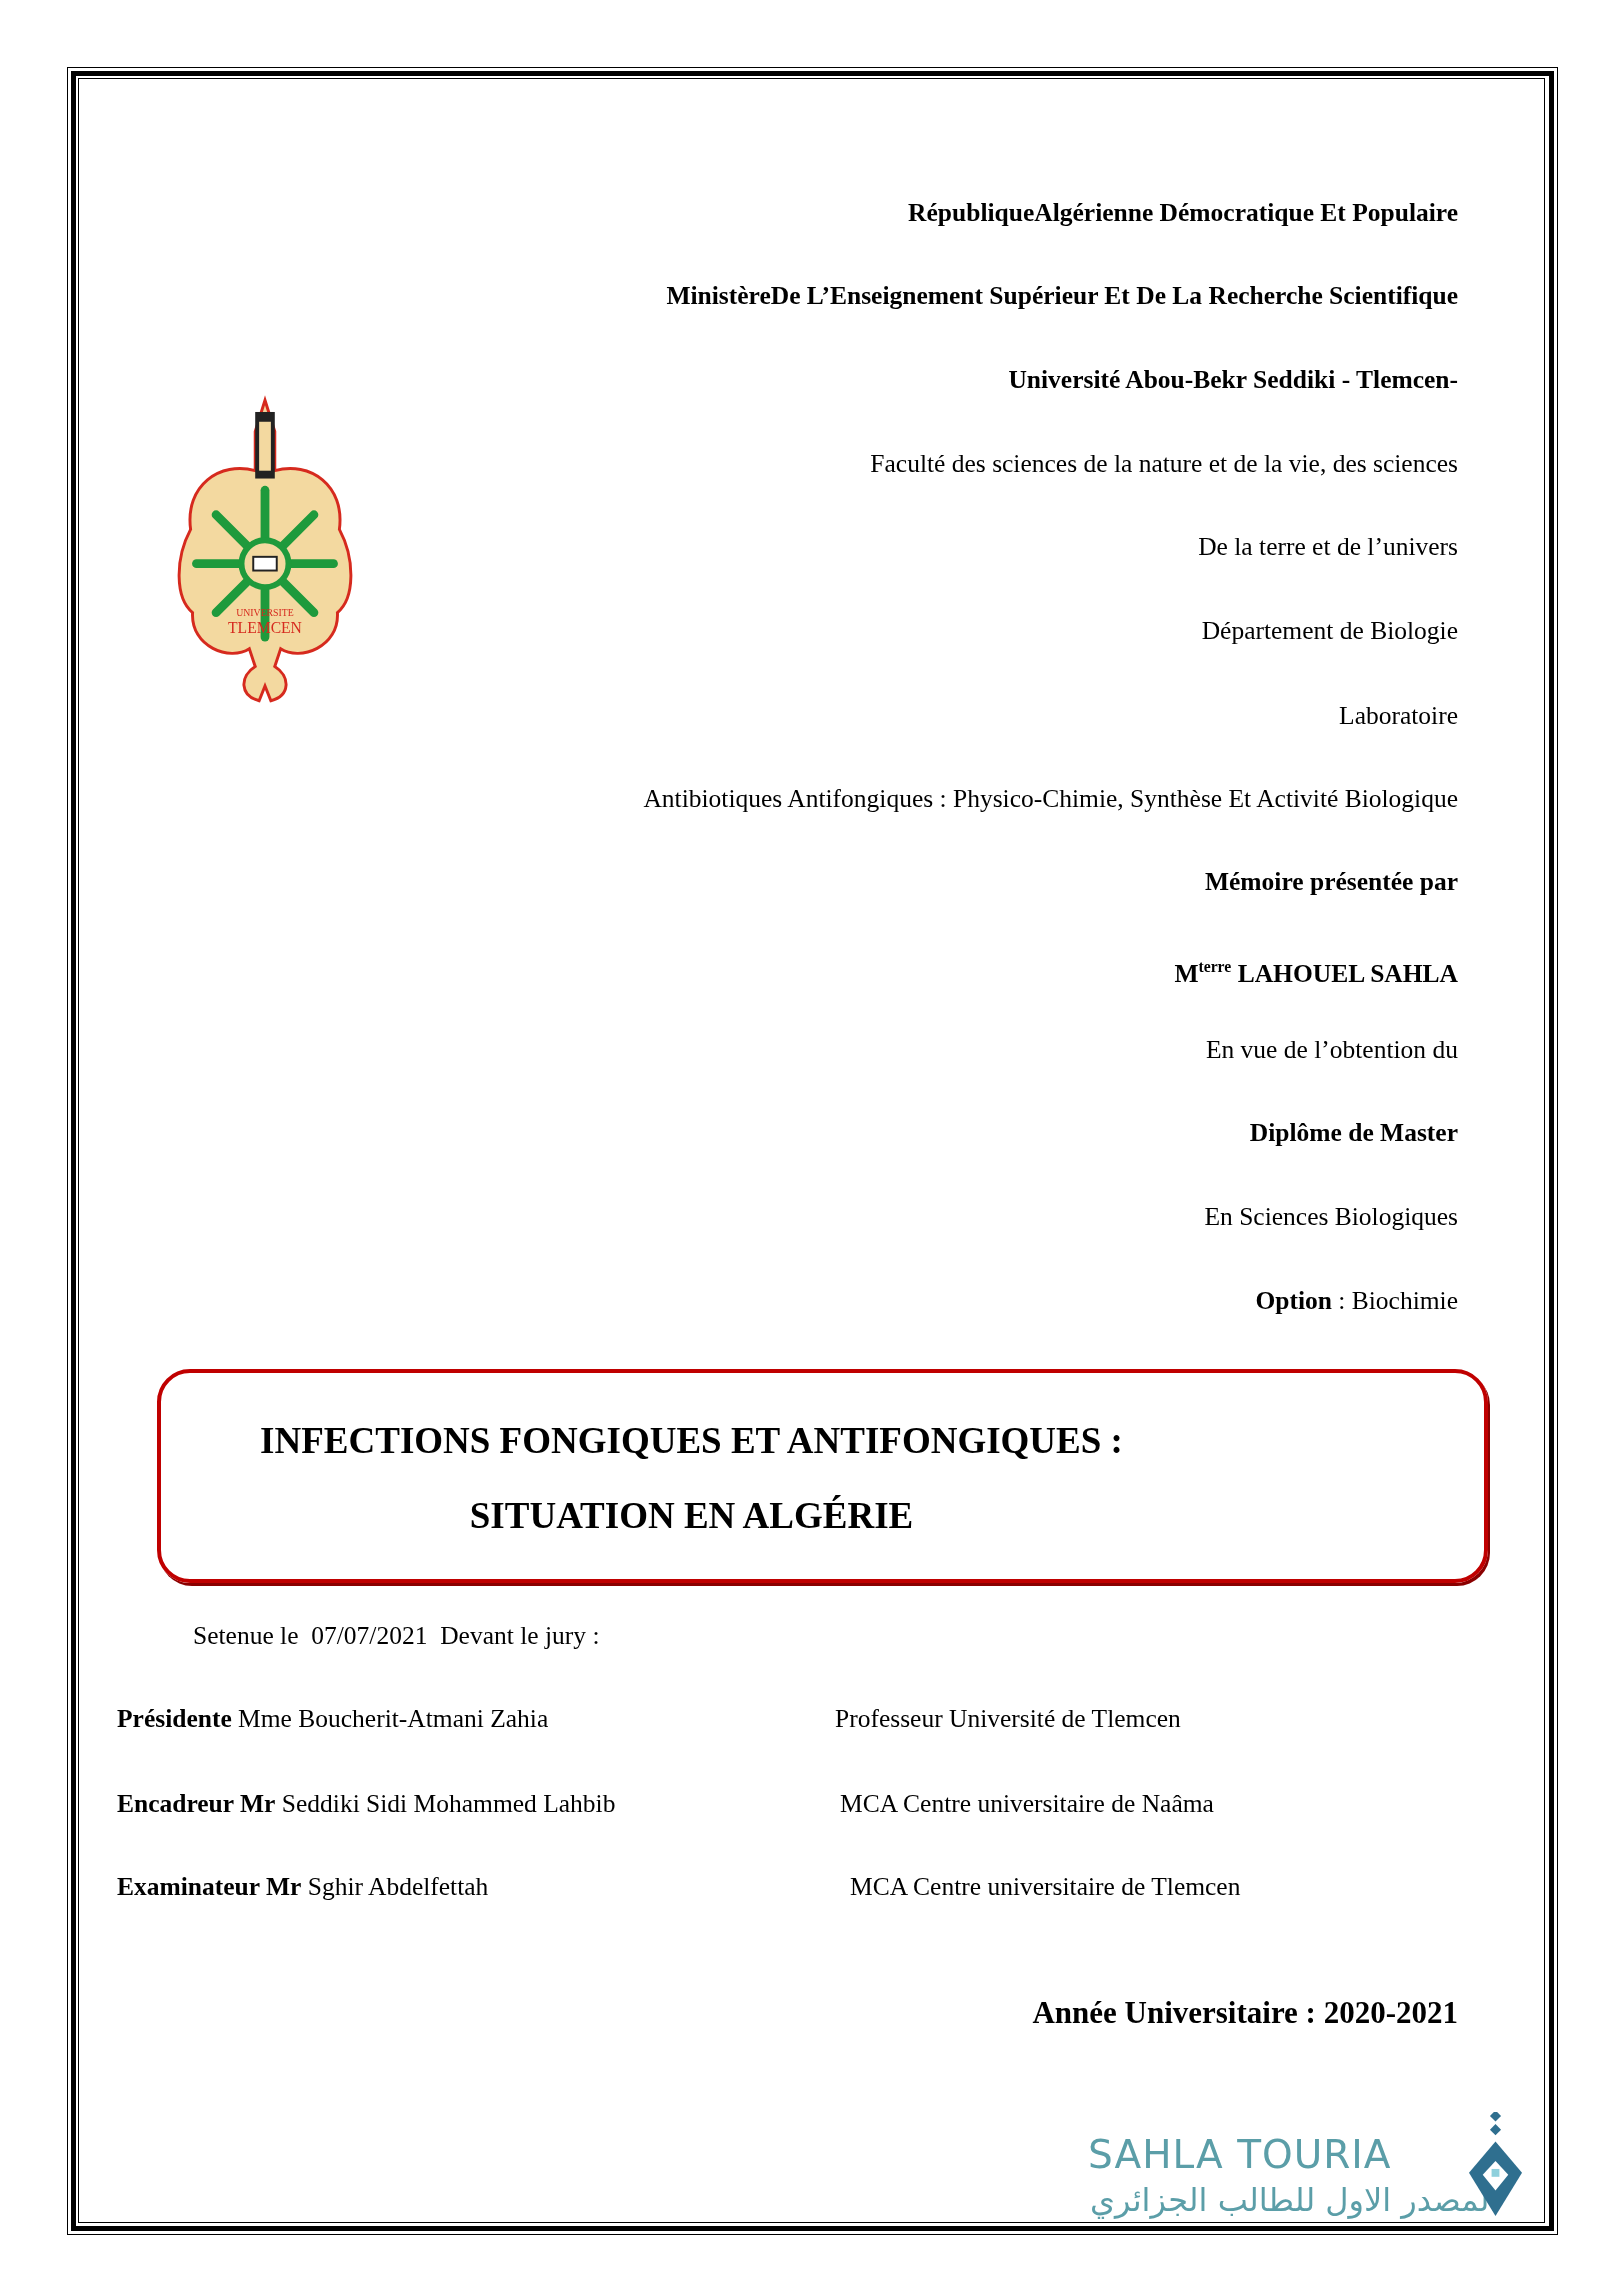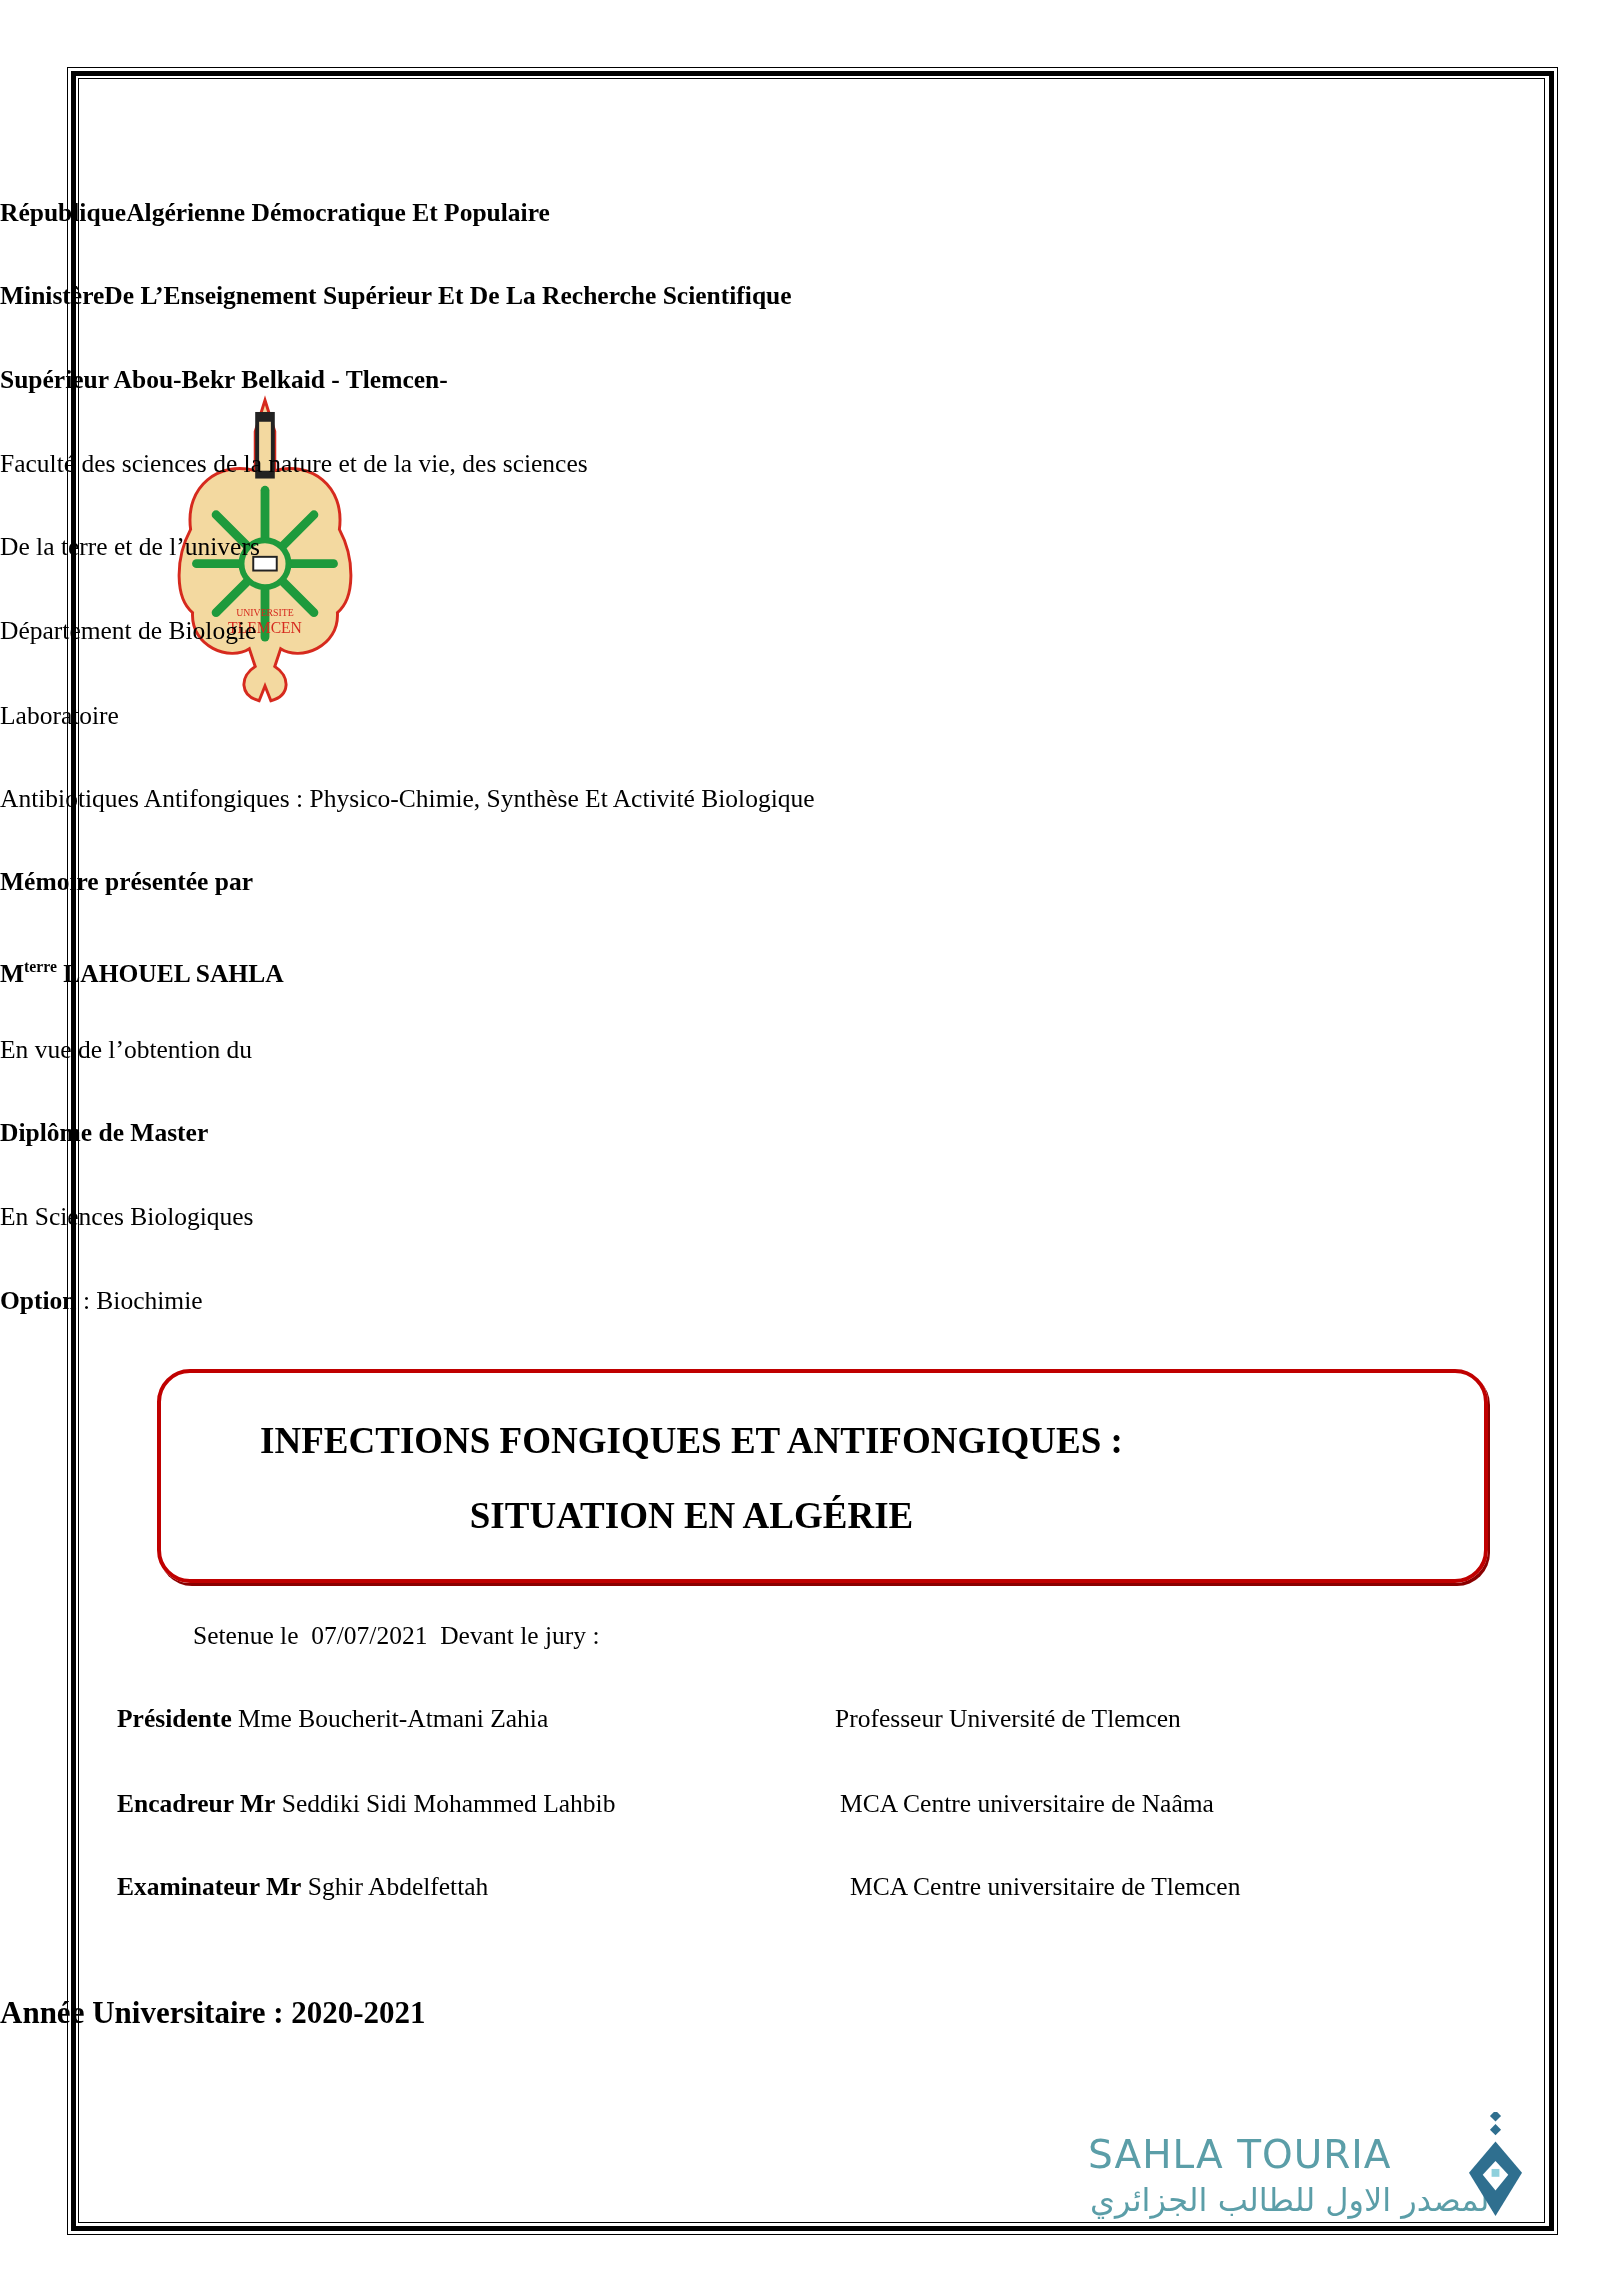--- a/index.html
+++ b/index.html
@@ -1,39 +1,39 @@
 <!DOCTYPE html>
 <html><head>
 <meta charset="utf-8">
 <style>
   html,body{margin:0;padding:0;background:#fff;}
   body{width:1621px;height:2293px;position:relative;overflow:hidden;font-family:"Liberation Serif","DejaVu Serif",serif;color:#000;}
   .frame-outer{position:absolute;left:67px;top:67px;width:1491px;height:2168px;border:1.5px solid #000;box-sizing:border-box;}
   .frame-thick{position:absolute;left:71px;top:71px;width:1483px;height:2160px;border:5.9px solid #000;box-sizing:border-box;}
   .frame-inner{position:absolute;left:78px;top:78px;width:1467px;height:2145px;border:1.5px solid #000;box-sizing:border-box;}
-  .line{position:absolute;left:0;width:1458px;text-align:left;font-size:25.5px;line-height:29px;white-space:nowrap;}
+  .line{position:absolute;left:0;width:1458px;text-align:right;font-size:25.5px;line-height:29px;white-space:nowrap;}
   .b{font-weight:bold;}
   .logo{position:absolute;left:173px;top:392px;width:184px;height:314px;}
   .title-box{position:absolute;left:157px;top:1369px;width:1331px;height:214px;border:4.9px solid #c00000;border-radius:33px;box-sizing:border-box;box-shadow:2px 2.9px 0 #8a0000;}
   .title{position:absolute;left:0;width:1383px;text-align:center;font-size:37px;font-weight:bold;line-height:43px;}
   .jury{position:absolute;font-size:25.5px;line-height:29px;white-space:nowrap;}
   .sahla{position:absolute;left:1088px;top:2132px;width:451px;height:88px;}
   .sahla-text{position:absolute;left:0;top:0;font-family:"DejaVu Sans","Liberation Sans",sans-serif;font-size:39px;color:#5b9ea8;letter-spacing:1px;}
   .sahla-ar{position:absolute;left:2px;top:49px;font-family:"DejaVu Sans",sans-serif;font-size:32px;color:#5b9ea8;white-space:nowrap;}
 </style>
 </head>
 <body>
 
 <div class="frame-outer"></div>
 <div class="frame-thick"></div>
 <div class="frame-inner"></div>
 
 <div class="line b" style="top:198px">RépubliqueAlgérienne Démocratique Et Populaire</div>
 <div class="line b" style="top:281px">MinistèreDe L’Enseignement Supérieur Et De La Recherche Scientifique</div>
-<div class="line b" style="top:365px">Supérieur Abou-Bekr Belkaid - Tlemcen-</div>
+<div class="line b" style="top:365px">Université Abou-Bekr Seddiki - Tlemcen-</div>
 
 <svg class="logo" viewBox="0 0 188 320">
   <path d="M94 8 L104 40 L104 80 C140 70 176 95 170 140 C186 170 186 210 168 225 C170 260 130 275 110 262 L104 280 C120 290 120 310 100 315 L94 300 L88 315 C68 310 68 290 84 280 L78 262 C58 275 18 260 20 225 C2 210 2 170 18 140 C12 95 48 70 84 80 L84 40 Z" fill="#f3d9a0" stroke="#d62a1e" stroke-width="3"></path>
   <rect x="84" y="20" width="20" height="68" fill="#222"></rect>
   <rect x="88" y="30" width="12" height="50" fill="#f3d9a0"></rect>
   <g stroke="#1e9a3c" stroke-width="9" fill="none" stroke-linecap="round">
     <line x1="94" y1="100" x2="94" y2="250"></line>
     <line x1="24" y1="175" x2="164" y2="175"></line>
     <line x1="44" y1="125" x2="144" y2="225"></line>
     <line x1="144" y1="125" x2="44" y2="225"></line>

